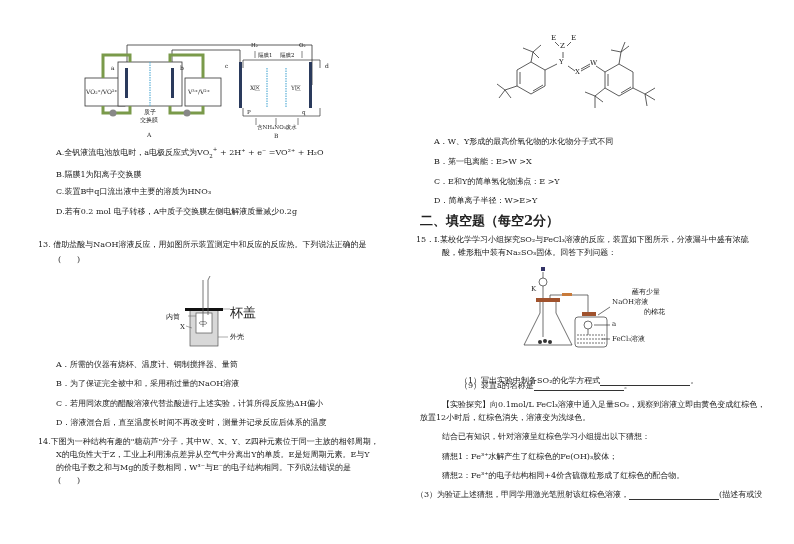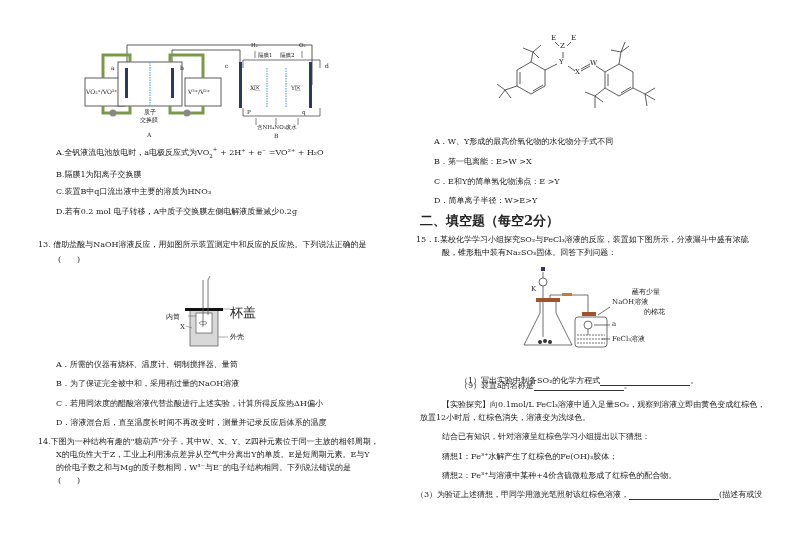--- a/index.html
+++ b/index.html
@@ -221,16 +221,16 @@
 <div class="line" style="left:460px;top:376px;">
   <span>（1）写出实验中制备SO₂的化学方程式</span><span class="blank" style="width:90px;"></span><span>。</span>
 </div>
 <div class="line" style="left:460px;top:381px;">
   <span>（9）装置a的名称是</span><span class="blank" style="width:90px;"></span><span>。</span>
 </div>
 <div class="line" style="left:442px;top:400px;text-align:right;">【实验探究】向0.1mol/L FeCl₃溶液中通入足量SO₂，观察到溶液立即由黄色变成红棕色，</div>
 <div class="line" style="left:420px;top:413px;">放置12小时后，红棕色消失，溶液变为浅绿色。</div>
 <div class="line" style="left:442px;top:432px;">结合已有知识，针对溶液呈红棕色学习小组提出以下猜想：</div>
 <div class="line" style="left:442px;top:452px;">猜想1：Fe³⁺水解产生了红棕色的Fe(OH)₃胶体；</div>
-<div class="line" style="left:442px;top:471px;">猜想2：Fe³⁺与溶液中某种+4价含硫微粒形成了红棕色的配合物。</div>
+<div class="line" style="left:442px;top:471px;">猜想2：Fe³⁺的电子结构相同+4价含硫微粒形成了红棕色的配合物。</div>
 <div class="line" style="left:416px;top:490px;">
   <span>（3）为验证上述猜想，甲同学用激光笔照射该红棕色溶液，</span><span class="blank" style="width:90px;"></span><span>(描述有或没</span>
 </div>
 
 </body></html>

